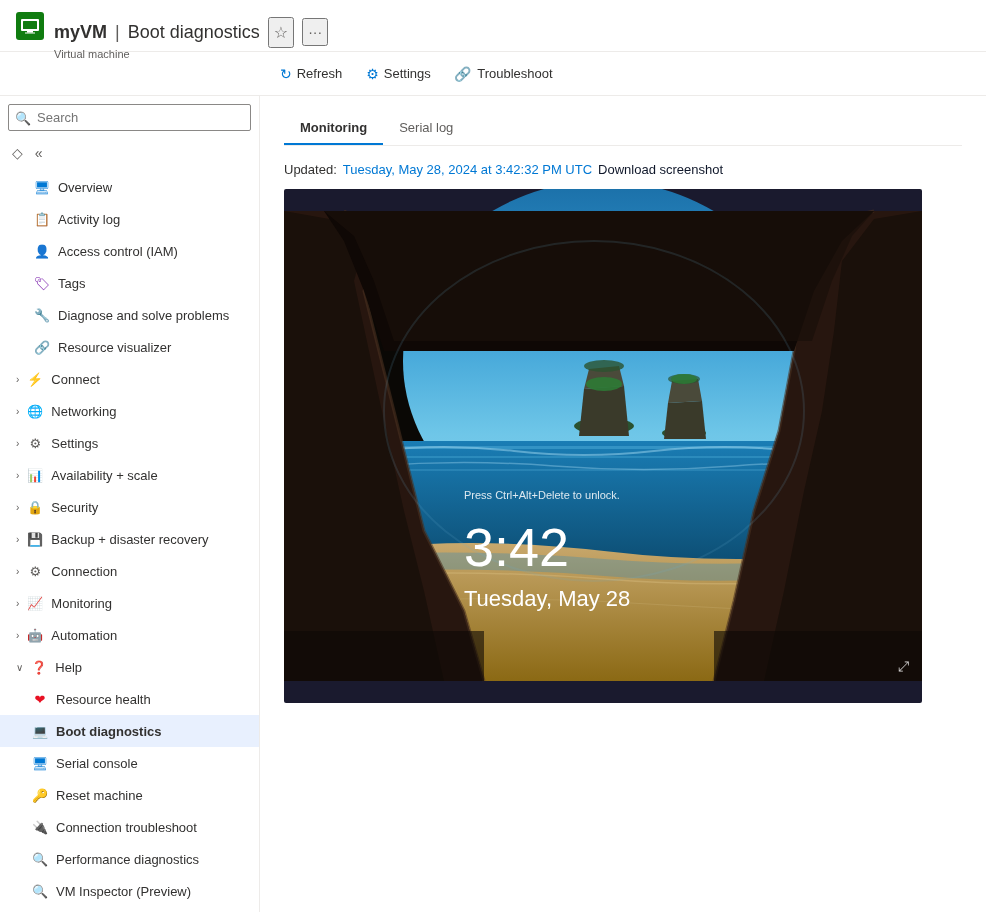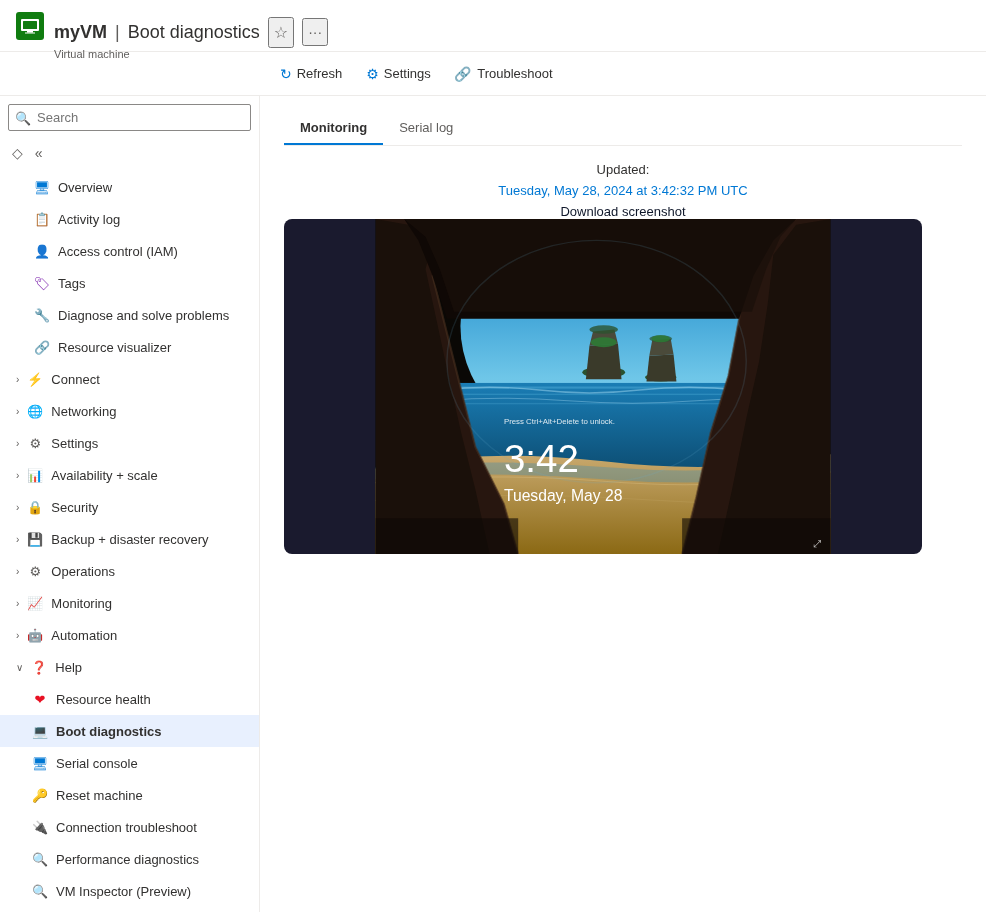--- a/index.html
+++ b/index.html
@@ -40,25 +40,25 @@
     .nav-item .nav-icon { width: 16px; height: 16px; flex-shrink: 0; display: flex; align-items: center; justify-content: center; }
     .nav-item .nav-label { flex: 1; font-size: 13px; }
     .nav-item .chevron { font-size: 10px; color: #605e5c; }
     .nav-item.indent { padding-left: 32px; }
 
     
     .content { flex: 1; overflow-y: auto; padding: 16px 24px; }
     .tabs { display: flex; border-bottom: 1px solid #edebe9; margin-bottom: 16px; gap: 0; }
     .tab { padding: 8px 16px; cursor: pointer; font-size: 13px; color: #605e5c; border-bottom: 2px solid transparent; }
     .tab.active { color: #323130; border-bottom: 2px solid #0078d4; font-weight: 600; }
-    .update-bar { display: flex; align-items: center; gap: 6px; margin-bottom: 0; font-size: 13px; flex-direction: column; }
+    .update-bar { display: flex; align-items: flex-start; gap: 6px; margin-bottom: 12px; font-size: 13px; }
     .update-label { color: #323130; }
     .update-highlight { color: #0078d4; }
     .download-link { color: #0f172a; cursor: pointer; text-decoration: none; }
-    .screenshot-img { width: 638px; height: 335px; border-radius: 8px; overflow: hidden; position: relative; background: #1a1a2e; display: flex; align-items: center; justify-content: center; }
+    .screenshot-img { width: 638px; height: 514px; border-radius: 2px; overflow: hidden; position: relative; background: #1a1a2e; display: flex; align-items: center; justify-content: center; }
 
     
     .cave-scene { width: 100%; height: 100%; }
     
     
     .vm-svg { width: 20px; height: 20px; }
   </style>
 </head>
 <body>
 
@@ -167,21 +167,21 @@
           <span class="nav-label">Security</span>
         </div>
         <div class="nav-item">
           <span class="chevron">›</span>
           <span class="nav-icon" style="color: rgb(0, 120, 212);">💾</span>
           <span class="nav-label">Backup + disaster recovery</span>
         </div>
         <div class="nav-item">
           <span class="chevron">›</span>
           <span class="nav-icon" style="color: rgb(96, 94, 92);">⚙</span>
-          <span class="nav-label">Operations</span>
+          <span class="nav-label">Connection</span>
         </div>
         <div class="nav-item">
           <span class="chevron">›</span>
           <span class="nav-icon" style="color: rgb(0, 120, 212);">📈</span>
           <span class="nav-label">Monitoring</span>
         </div>
         <div class="nav-item">
           <span class="chevron">›</span>
           <span class="nav-icon" style="color: rgb(0, 120, 212);">🤖</span>
           <span class="nav-label">Automation</span>

